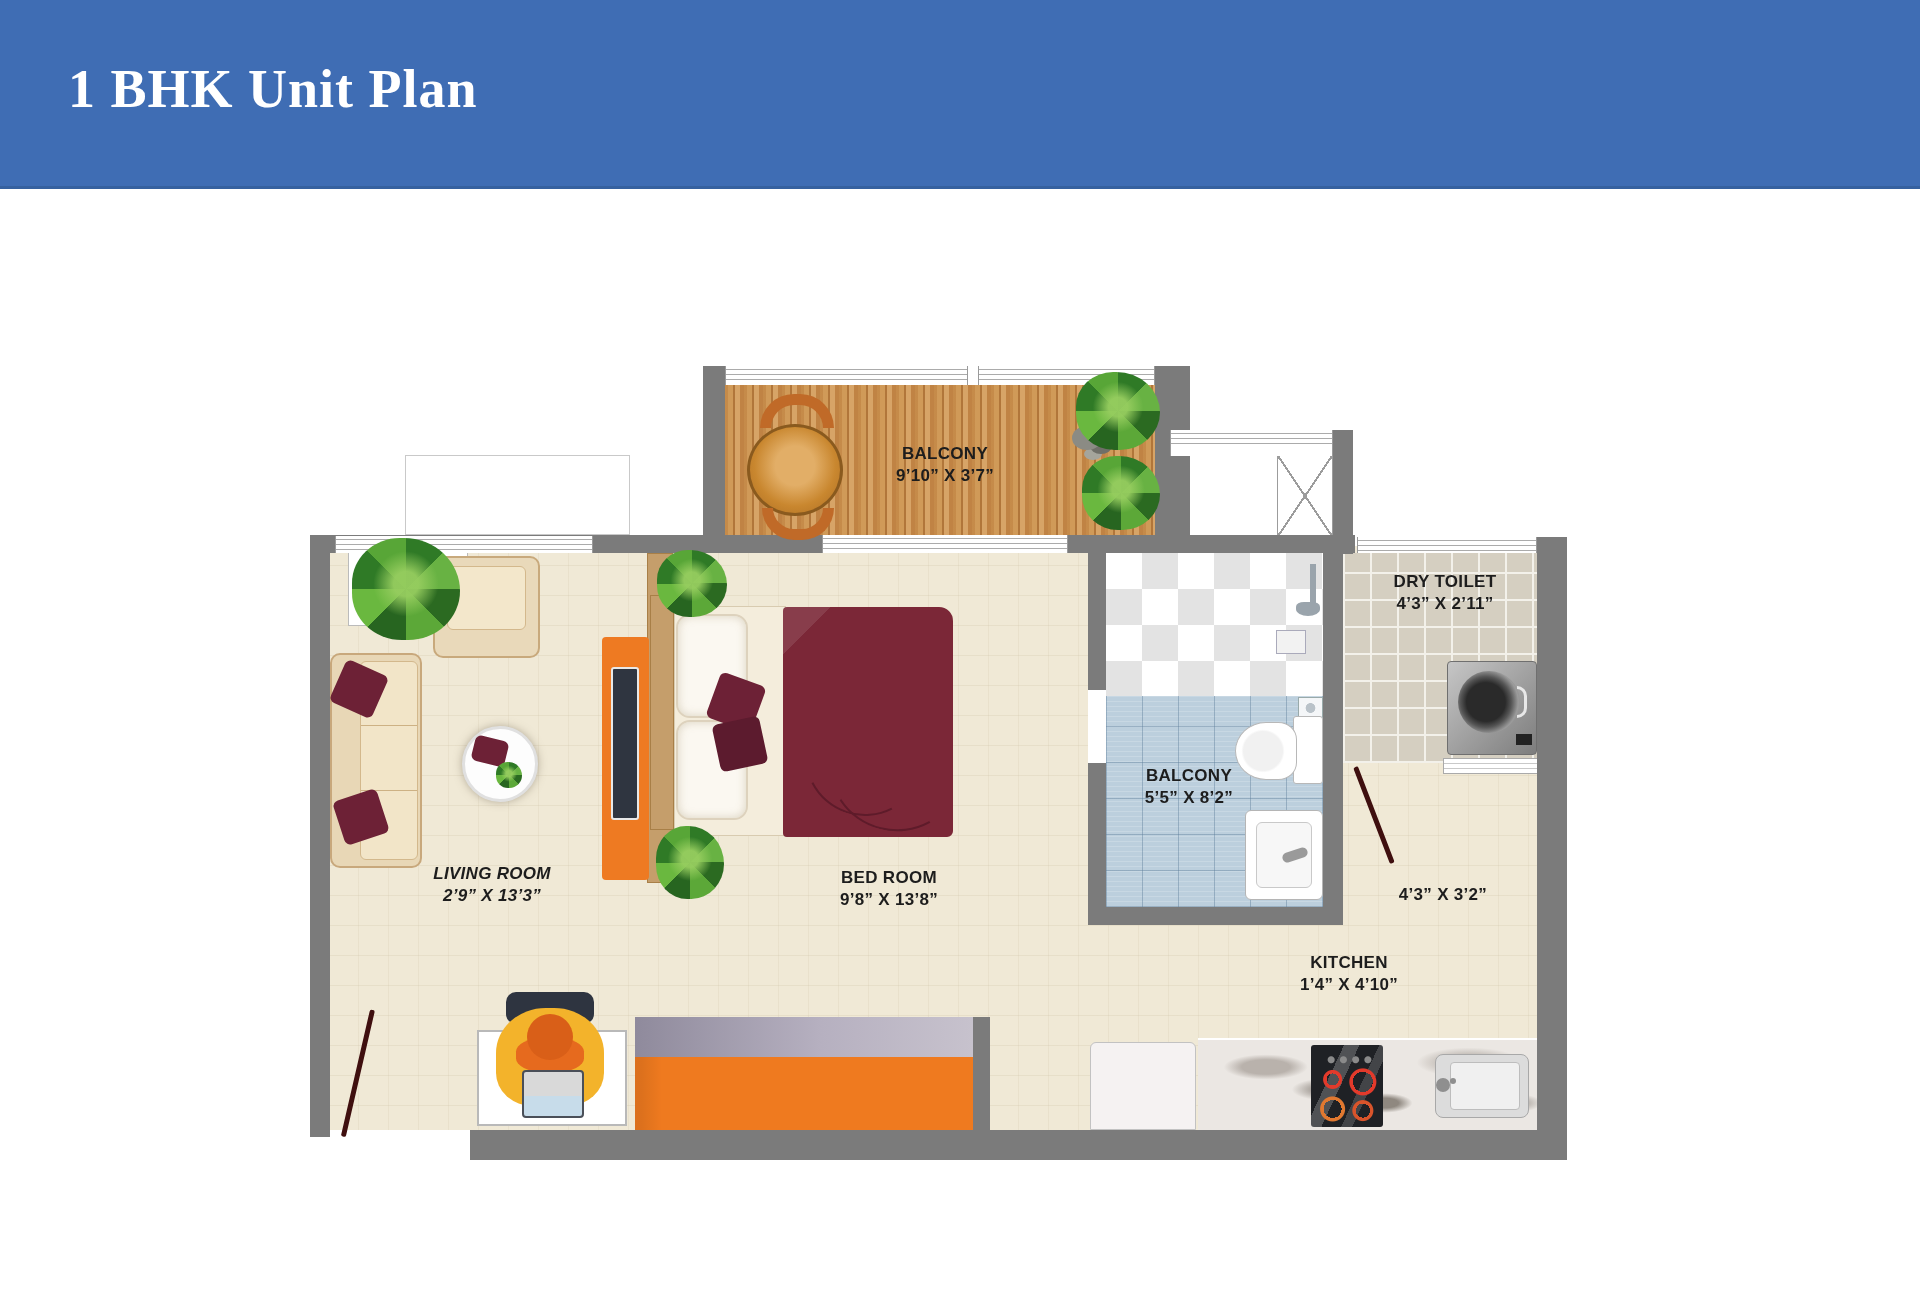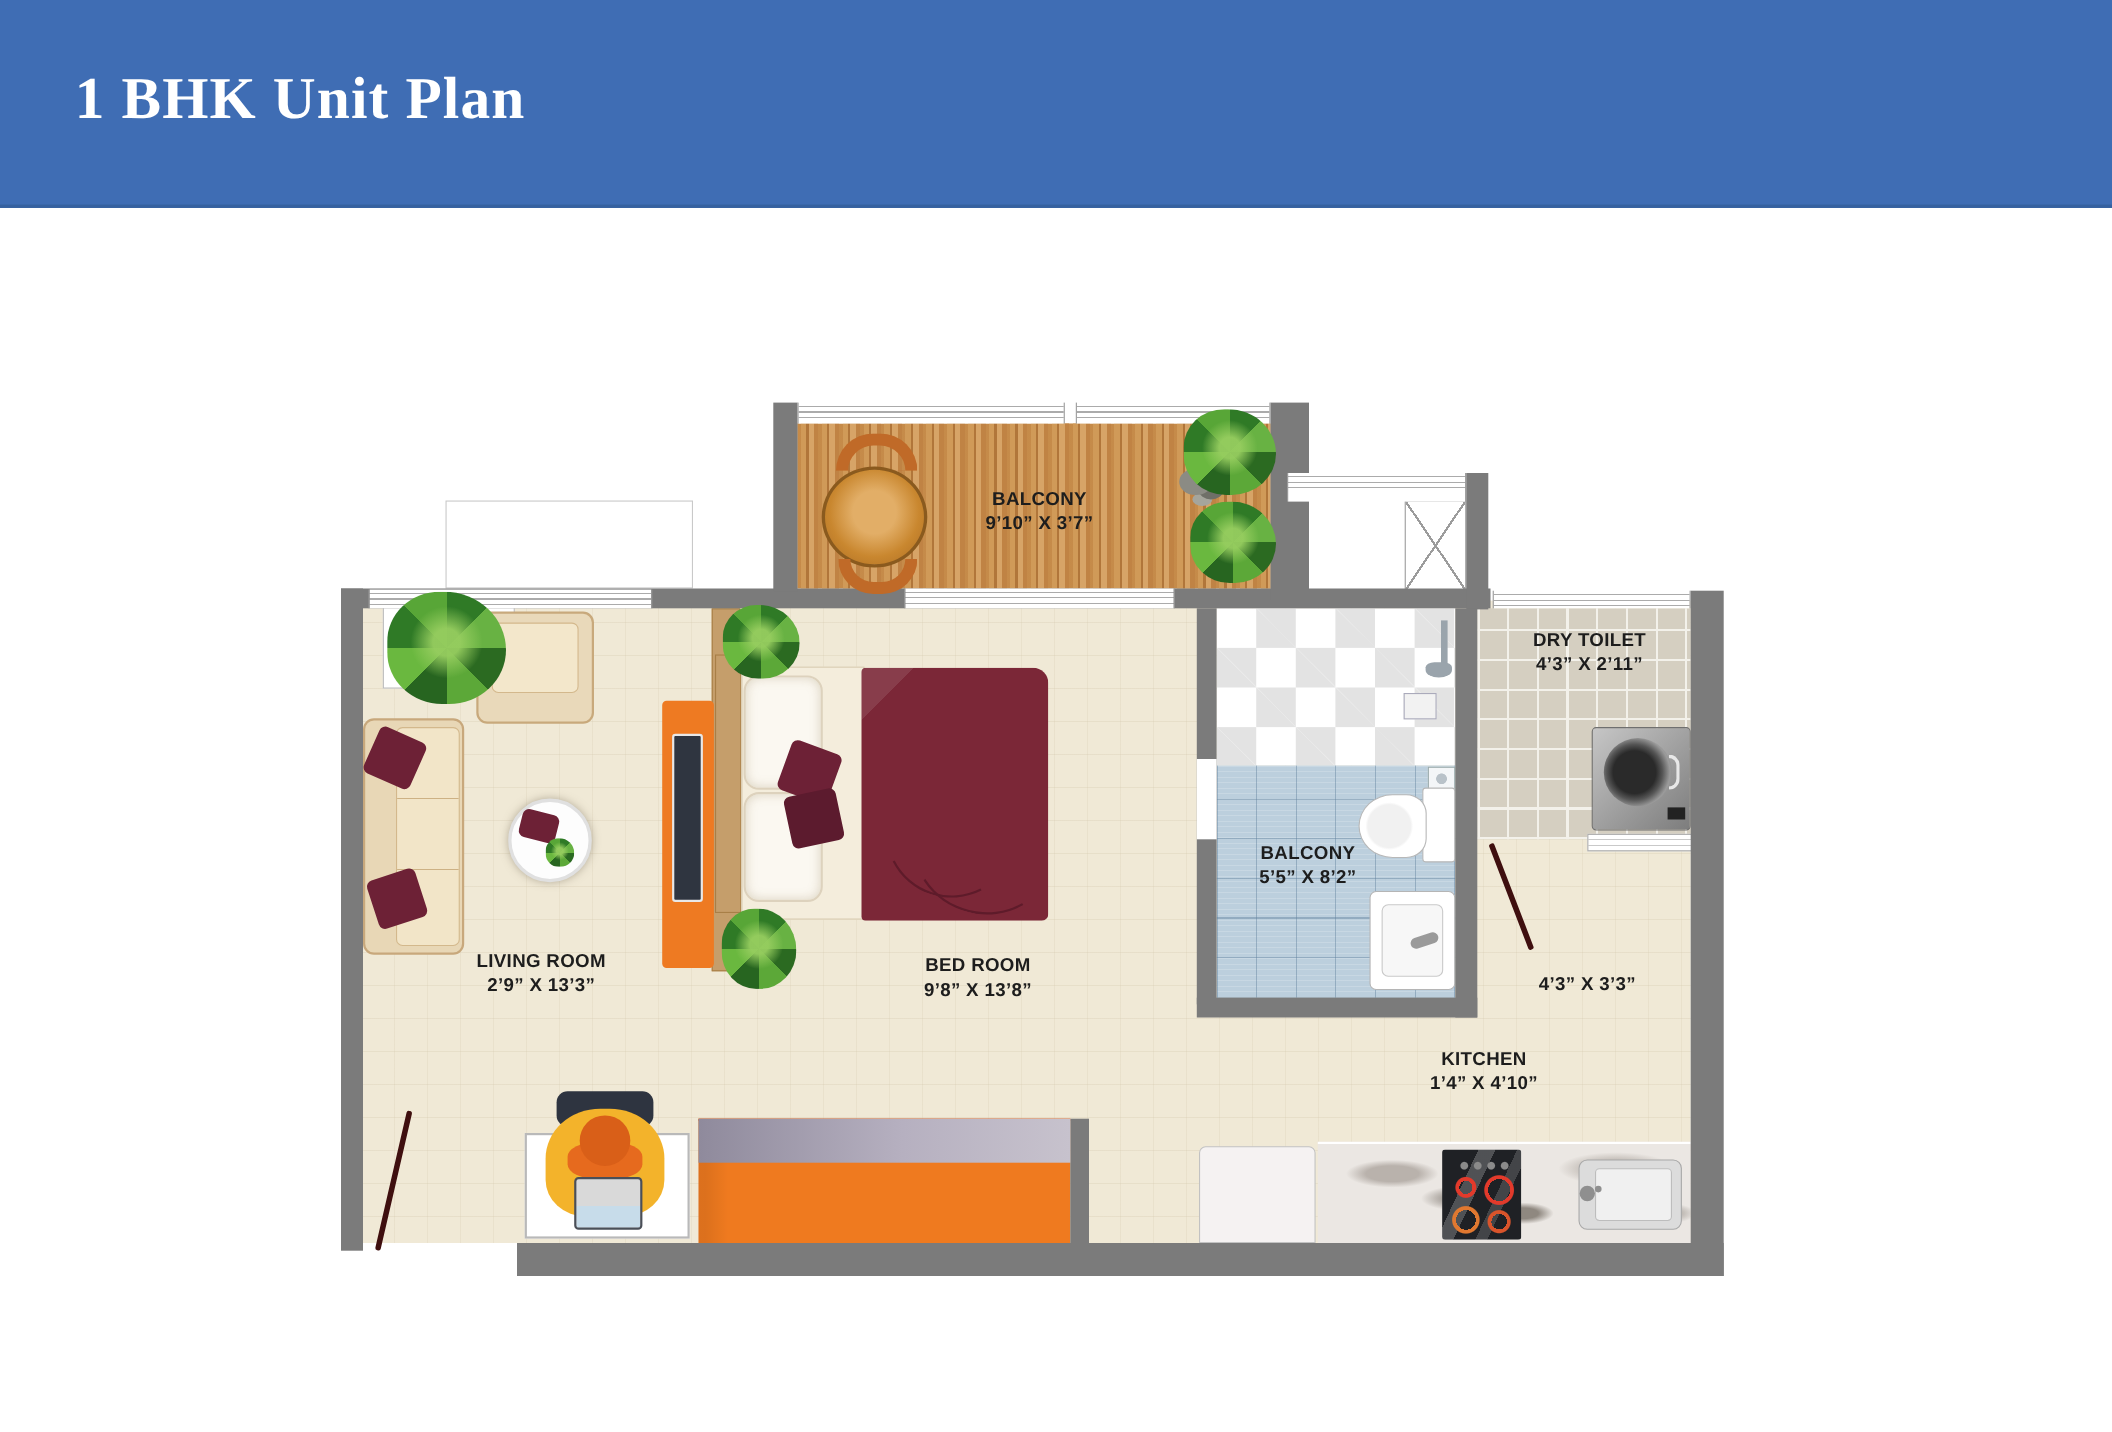--- a/index.html
+++ b/index.html
@@ -215,37 +215,37 @@
          linear-gradient(115deg,transparent 30%,rgba(255,255,255,.22) 30% 44%,transparent 44% 62%,rgba(255,255,255,.16) 62% 72%,transparent 72%);"></div>
   <div class="f" style="left:1125px;top:688px;width:94px;height:64px;background:#dcdcdc;border:1px solid #a8a8a8;border-radius:8px;z-index:6;"></div>
   <div class="f" style="left:1140px;top:696px;width:70px;height:48px;background:#f0f0f0;border:1px solid #bdbdbd;border-radius:4px;z-index:7;"></div>
   <div class="f" style="left:1126px;top:712px;width:14px;height:14px;background:#8f8f8f;border-radius:50%;z-index:8;
        box-shadow:10px -4px 0 -4px #8f8f8f;"></div>
 
   <div class="room-label" style="left:535px;top:77px;width:200px;text-align:center;">
     <span>BALCONY</span><br>
     <span>9’10” X 3’7”</span>
   </div>
-  <div class="room-label" style="left:87px;top:497px;width:190px;">
+  <div class="room-label" style="left:87px;top:497px;width:190px;font-style:italic;">
     <span>LIVING ROOM</span><br>
     <span>2’9” X 13’3”</span>
   </div>
   <div class="room-label" style="left:484px;top:501px;width:190px;">
     <span>BED ROOM</span><br>
     <span>9’8” X 13’8”</span>
   </div>
   <div class="room-label" style="left:789px;top:399px;width:180px;">
     <span>BALCONY</span><br>
     <span>5’5” X 8’2”</span>
   </div>
   <div class="room-label" style="left:1070px;top:205px;width:130px;">
     <span>DRY TOILET</span><br>
     <span>4’3” X 2’11”</span>
   </div>
   <div class="room-label" style="left:944px;top:586px;width:190px;">
     <span>KITCHEN</span><br>
     <span>1’4” X 4’10”</span>
   </div>
   <div class="room-label" style="left:1053px;top:518px;width:160px;">
-    <span>4’3” X 3’3”</span>
+    <span>4’3” X 3’2”</span>
   </div>
 
 </div>
 
 </body></html>

